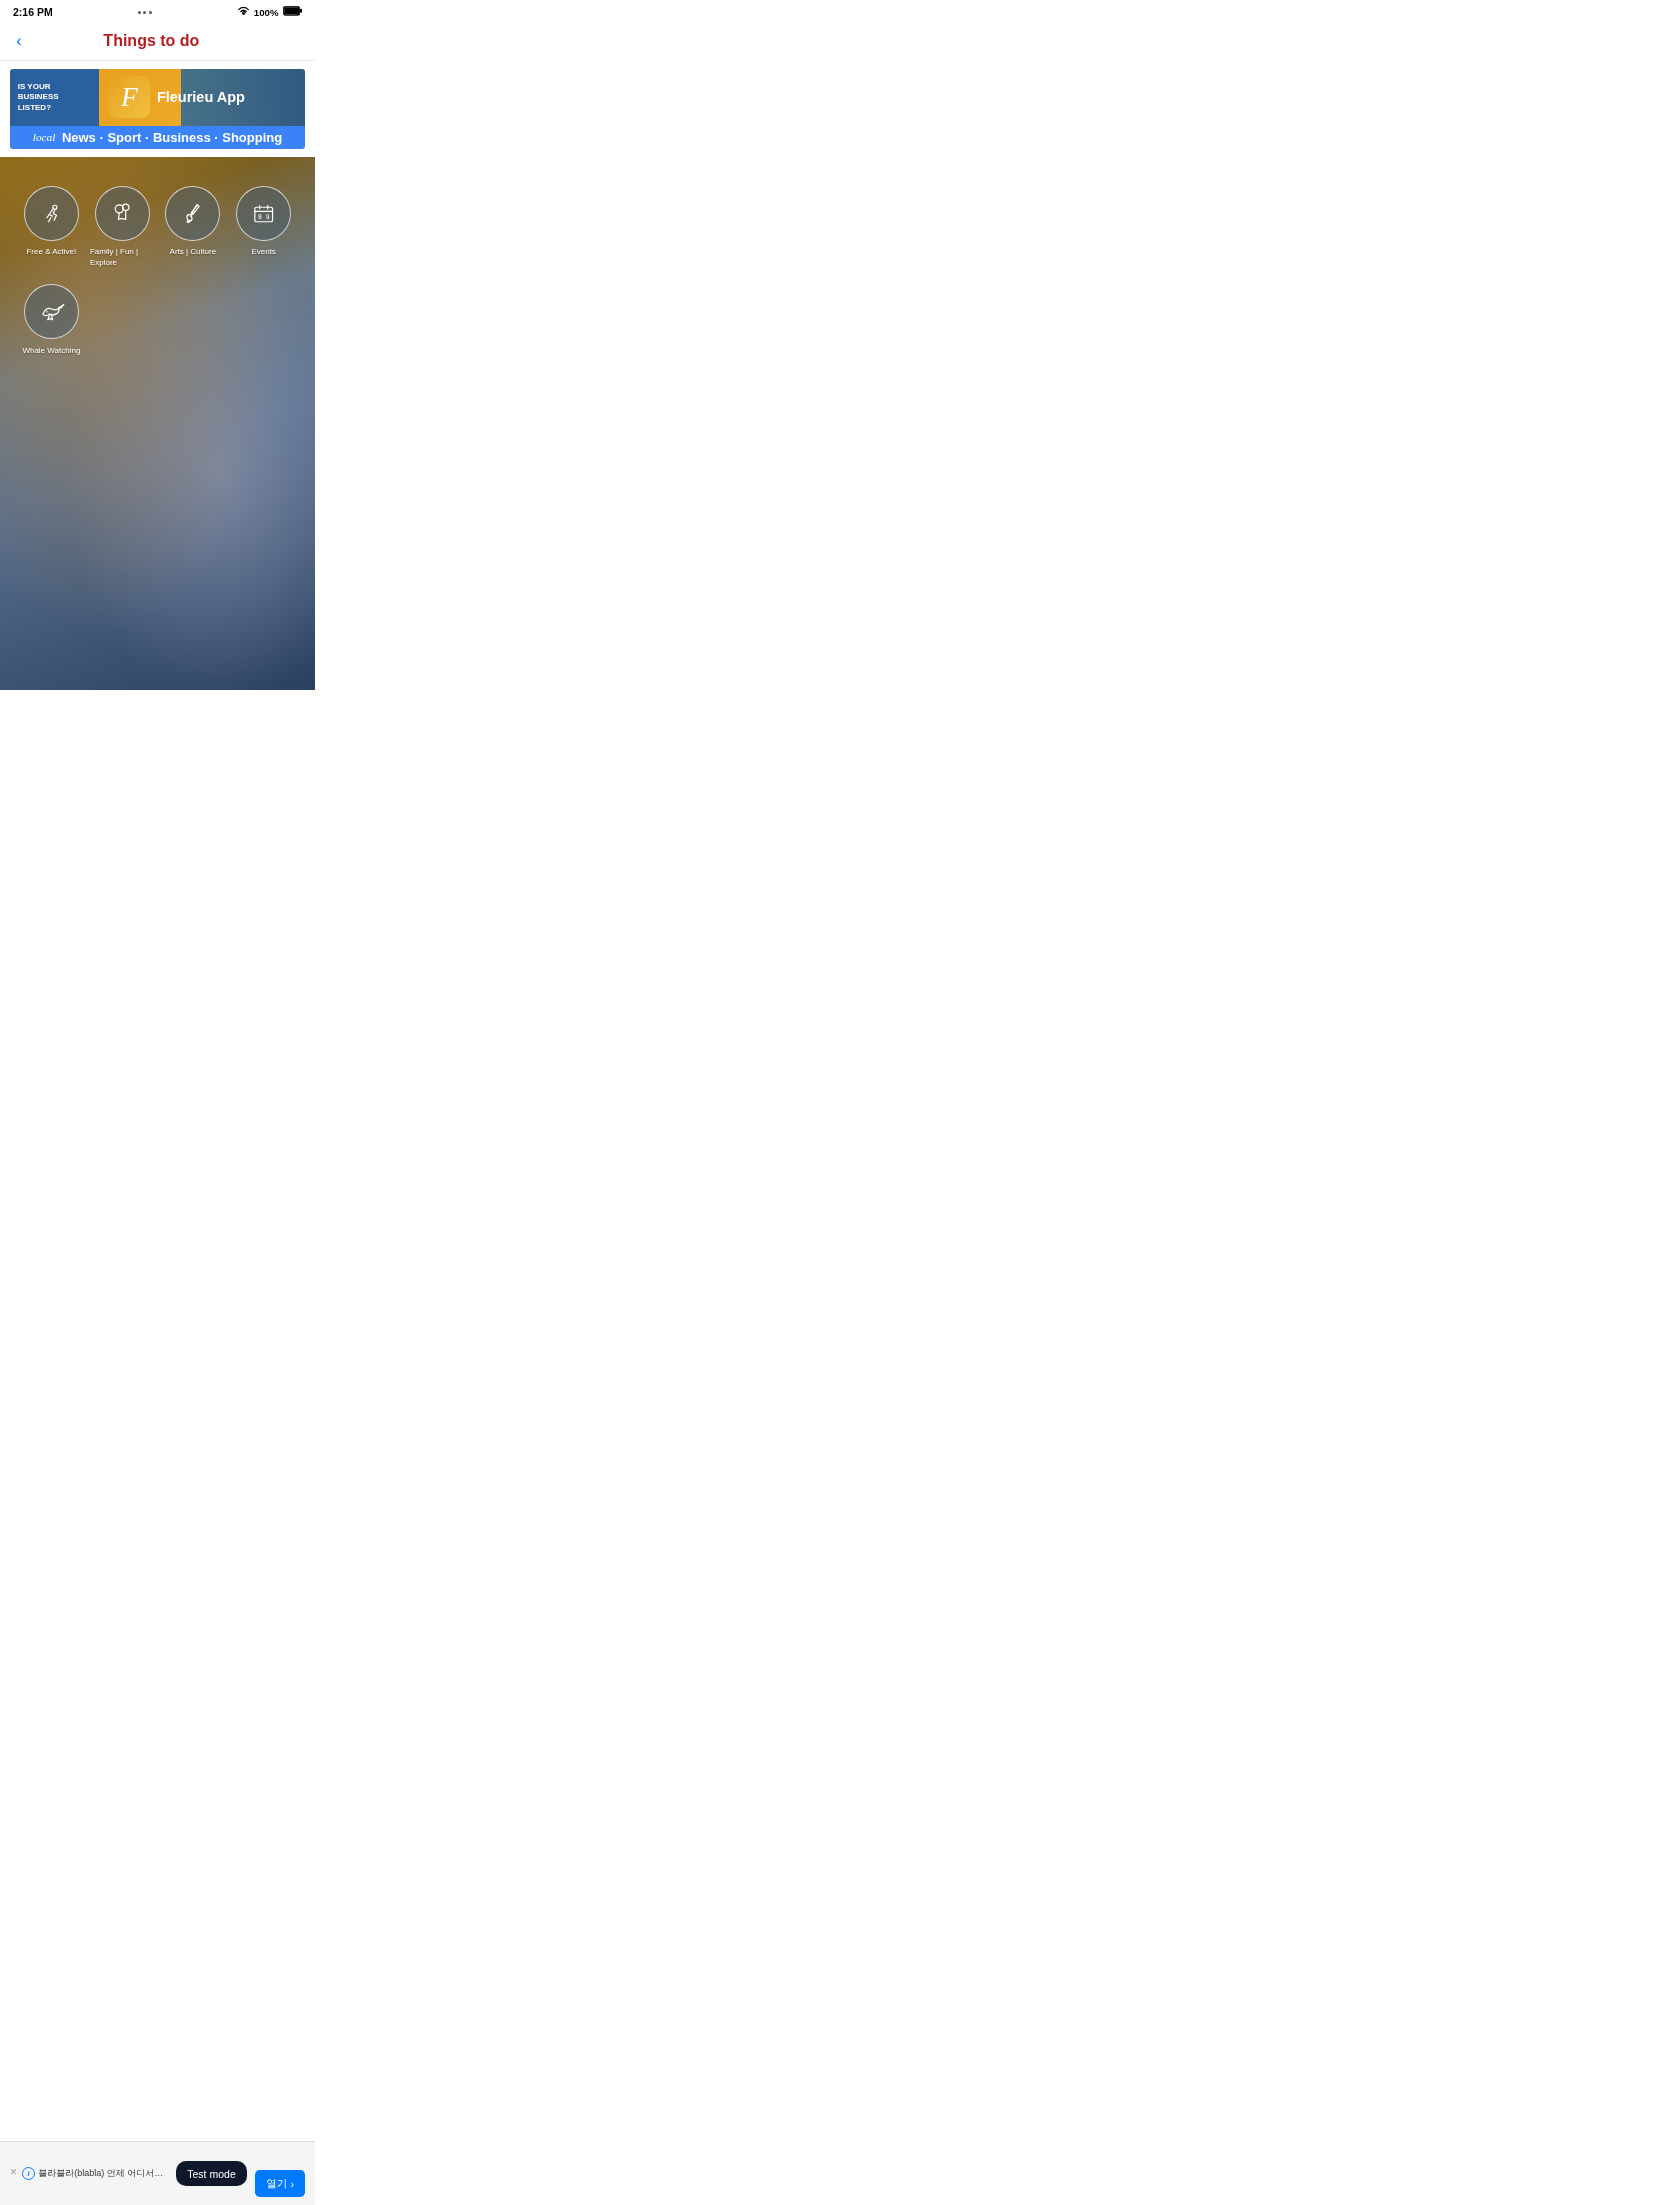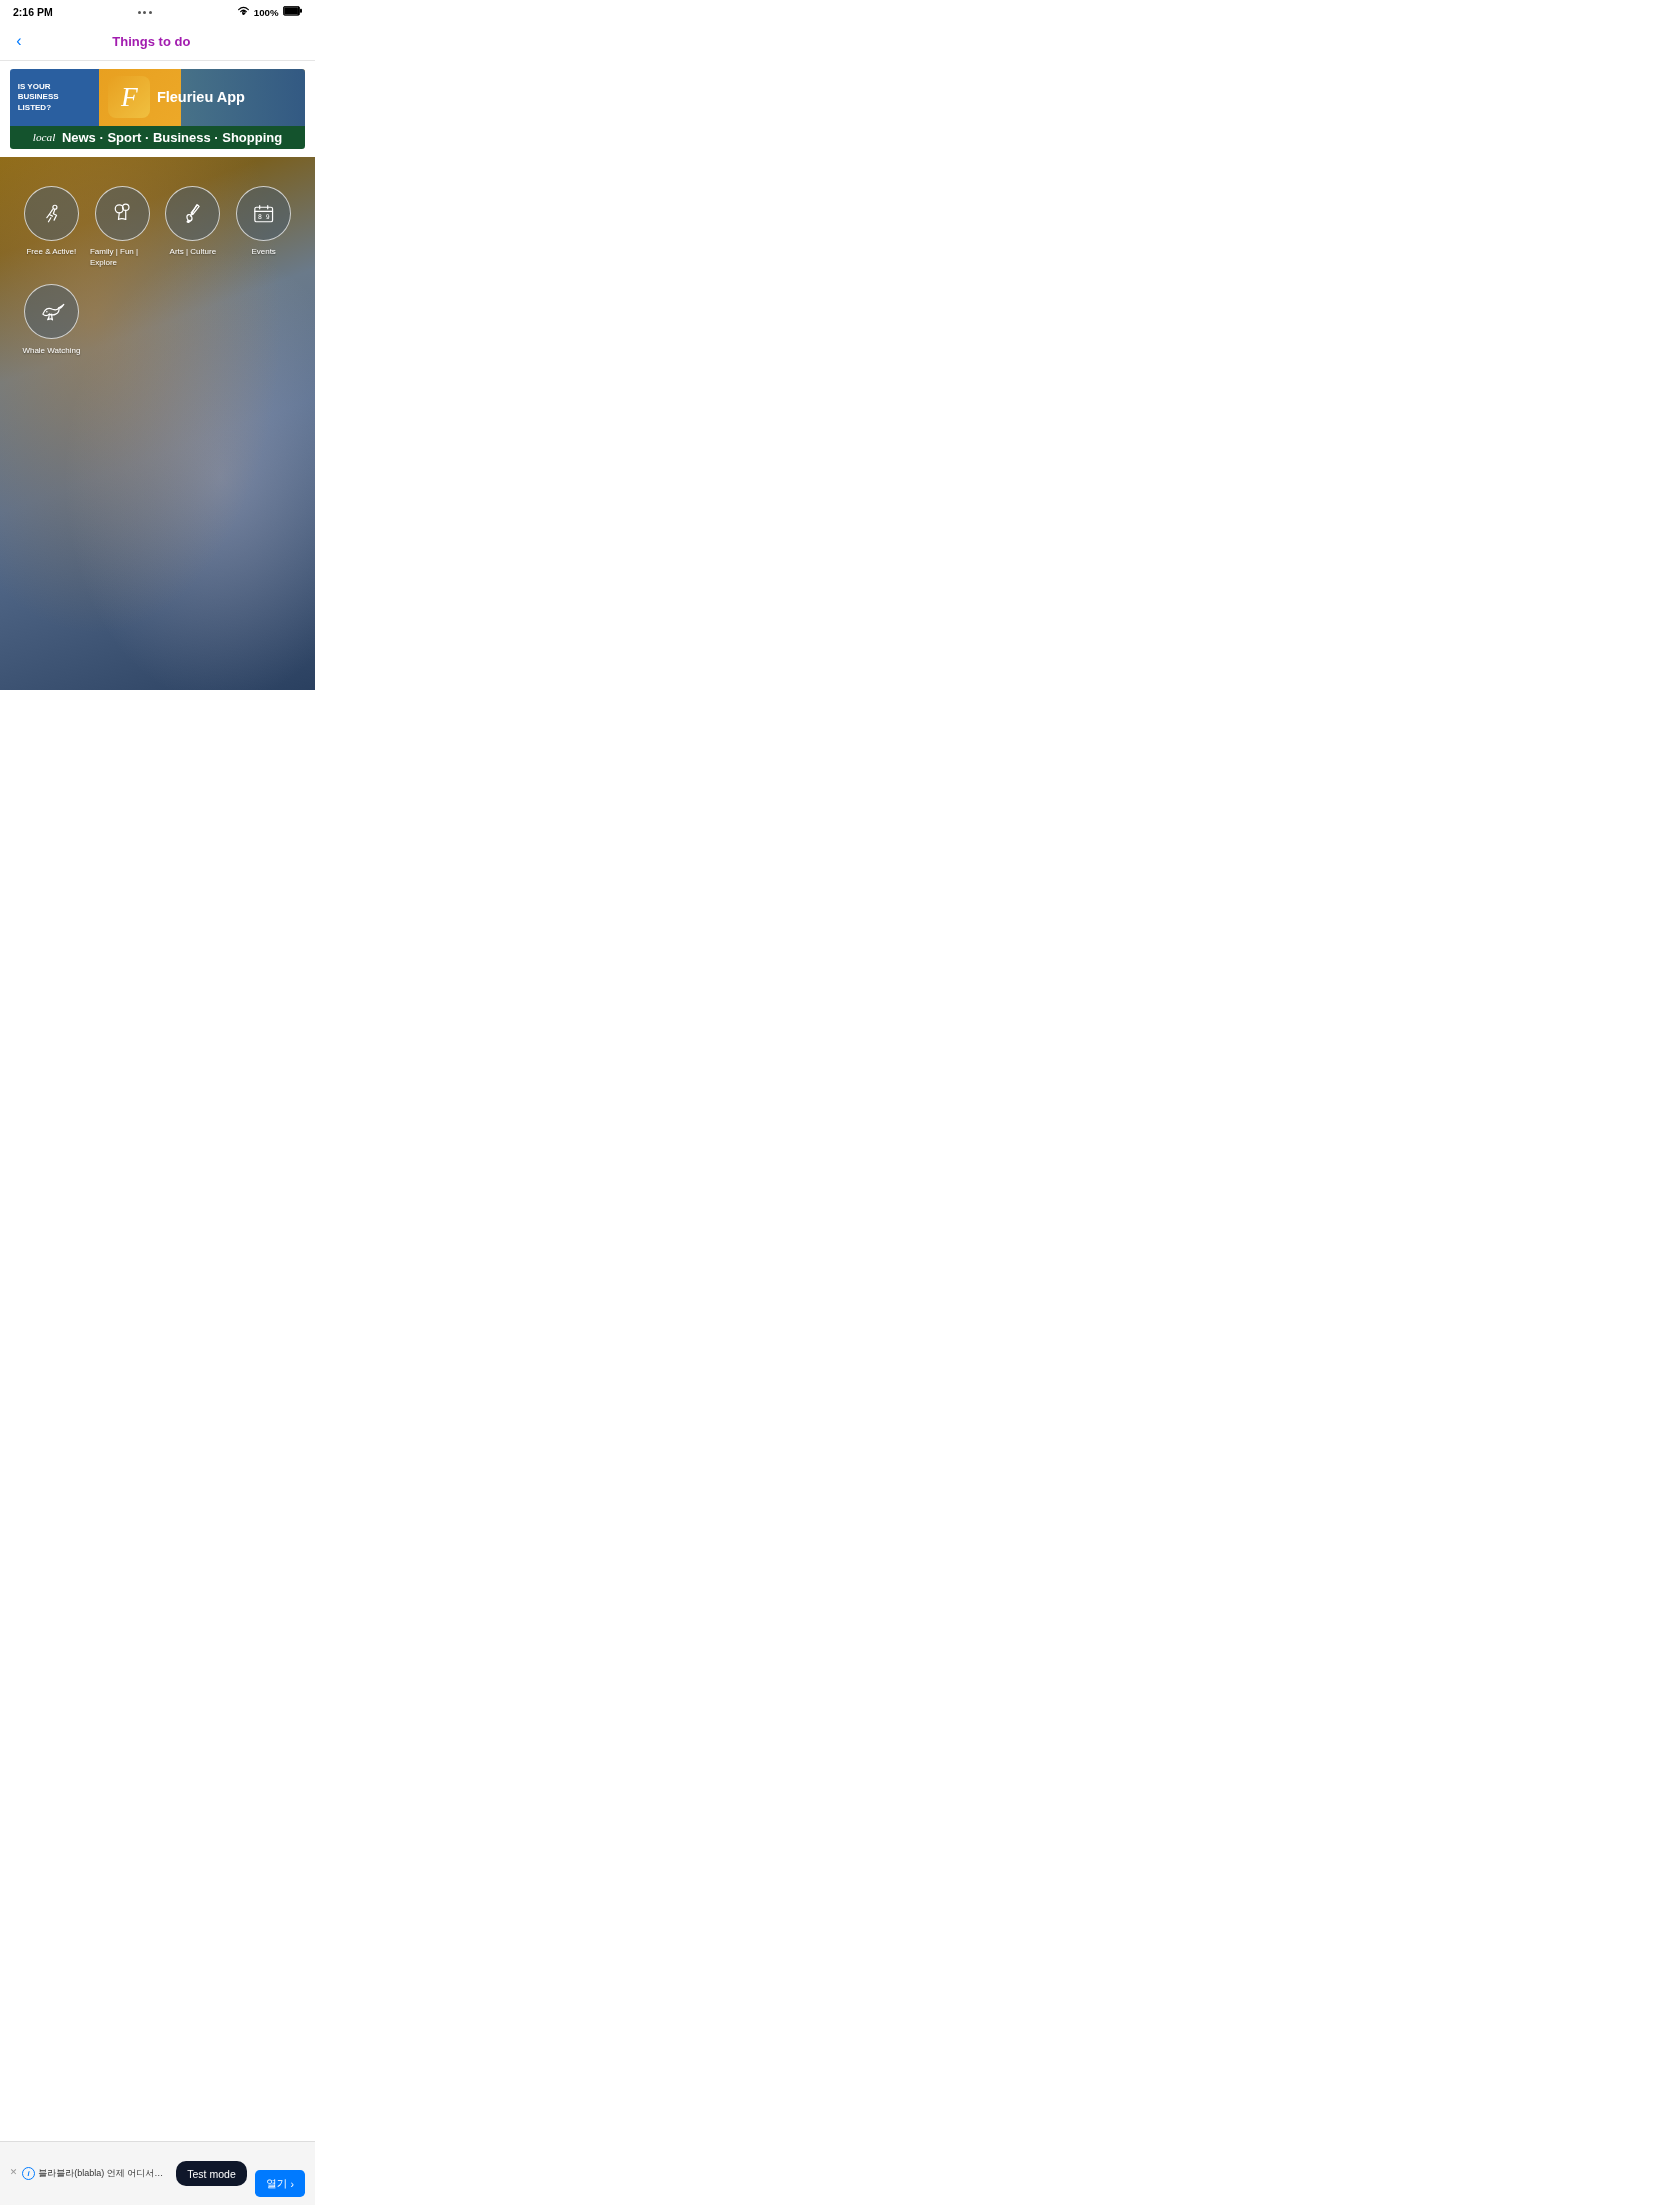--- a/index.html
+++ b/index.html
@@ -65,22 +65,22 @@
 
     .nav-back {
       color: #007AFF;
       font-size: 16px;
       font-weight: 300;
       cursor: pointer;
       padding: 3.2px;
     }
 
     .nav-title {
-      color: #a21caf;
-      font-size: 13px;
+      color: #b91c1c;
+      font-size: 16px;
       font-weight: 600;
       flex: 1;
       text-align: center;
     }
 
     .nav-placeholder {
       width: 24px;
     }
 
     .banner-left {
@@ -147,21 +147,21 @@
     }
 
     .banner-app-name {
       color: #fff;
       font-size: 14.5px;
       font-weight: 700;
       white-space: nowrap;
     }
 
     .banner-tagline-bar {
-      background: #14532d;
+      background: #3b82f6;
       width: 100%;
       padding: 4px 9.7px;
       display: flex;
       align-items: center;
       justify-content: center;
     }
 
     .banner-tagline-script {
       color: #fff;
       font-style: italic;

